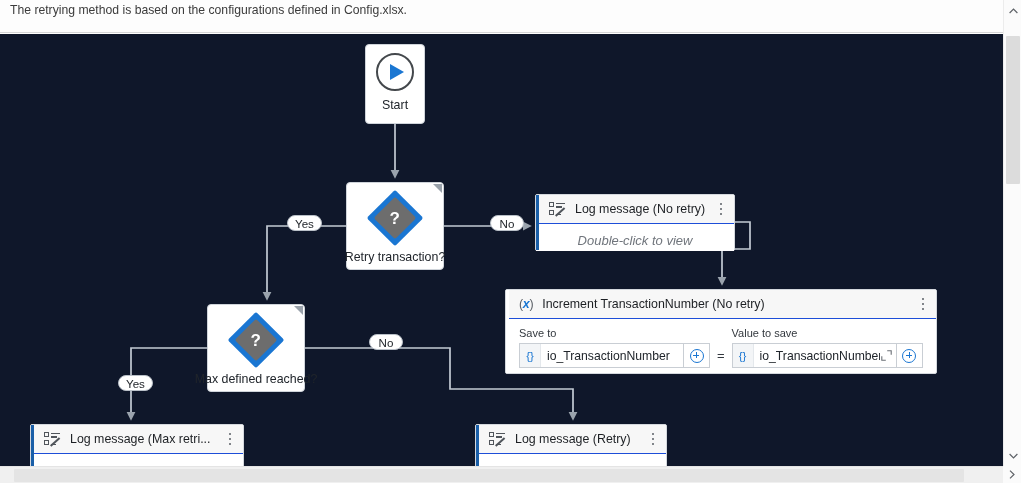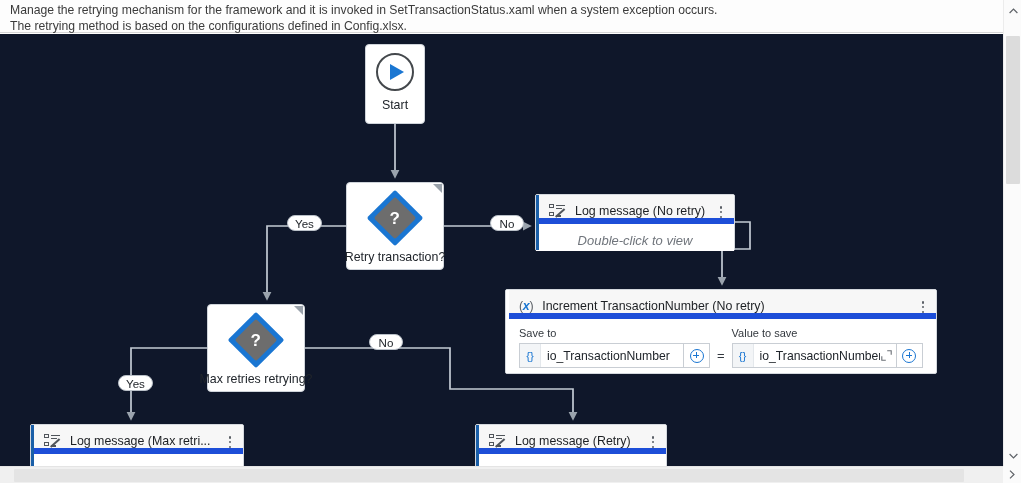--- a/index.html
+++ b/index.html
@@ -126,23 +126,23 @@
   }
   .card .accent {
     position: absolute;
     left: 0; top: 0; bottom: 0;
     width: 3px;
     background: #1a5fa8;
   }
   .card-head {
     height: 29px;
     display: flex;
-    align-items: flex-end;
+    align-items: center;
     background: #f7f7f7;
-    border-bottom: 6px solid #1d4ed8;
+    border-bottom: 1px solid #1d4ed8;
     padding-left: 13px;
     padding-right: 6px;
   }
   .card-title {
     font-size: 12.4px;
     color: #1c1f23;
     white-space: nowrap;
     overflow: hidden;
     flex: 1;
     margin-left: 9px;
@@ -321,21 +321,20 @@
     color: #5f6368; font-size: 9px;
   }
   .chev { display: block; line-height: 1; }
 </style>
 </head>
 <body>
 
 <div id="root">
 
   <div class="annotation">
-    <span class="ln">Manage the retrying mechanism for the framework and it is invoked in SetTransactionStatus.xaml when a system exception occurs.</span>
     <span class="ln">The retrying method is based on the configurations defined in Config.xlsx.</span>
   </div>
 
   <div class="canvas">
 
     <svg class="wires" viewBox="0 0 1003 432" width="1003" height="432">
       <defs>
         <marker id="arw" markerWidth="11" markerHeight="11" refX="4.2" refY="4.5" orient="auto" markerUnits="userSpaceOnUse">
           <path d="M0,0 L9,4.5 L0,9 z" fill="#9aa3ad"></path>
         </marker>
@@ -375,21 +374,21 @@
     </div>
 
     <div class="tile decision" id="node-maxretries">
       <div class="corner-fold"></div>
       <div class="diamond-wrap">
         <div class="diamond-outer"></div>
         <div class="diamond-inner">
             <span class="qmark">?</span>
           </div>
       </div>
-      <div class="caption">Max retries retrying?</div>
+      <div class="caption">Max defined reached?</div>
     </div>
 
     <div class="pill" id="pill-retry-yes">Yes</div>
     <div class="pill" id="pill-retry-no">No</div>
     <div class="pill" id="pill-max-yes">Yes</div>
     <div class="pill" id="pill-max-no">No</div>
 
     <div class="card" id="card-log-noretry">
       <div class="accent"></div>
       <div class="card-head">

